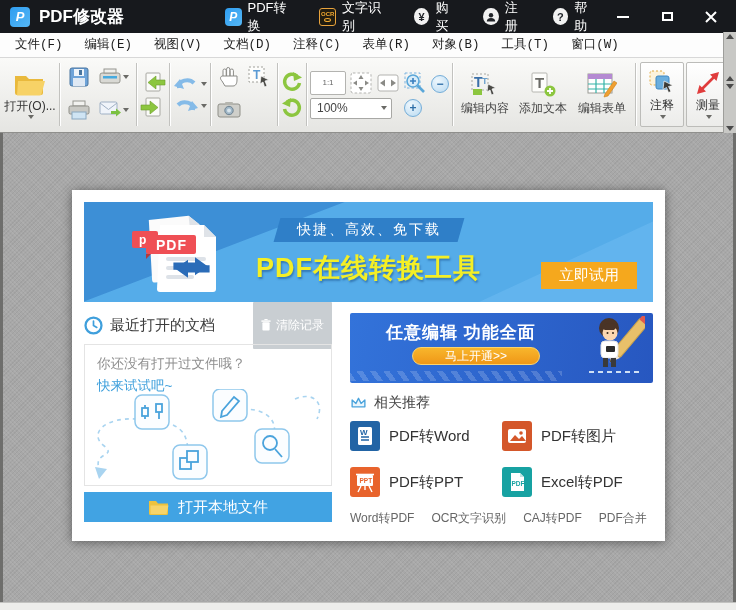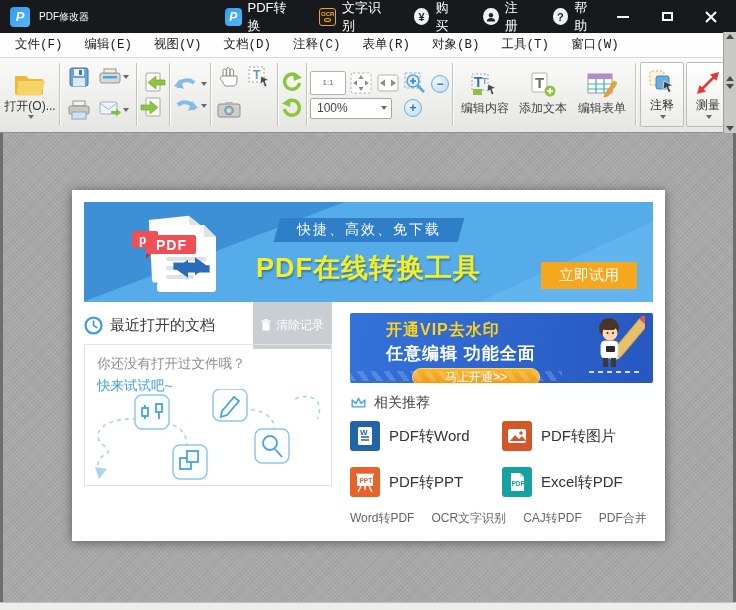--- a/index.html
+++ b/index.html
@@ -2,21 +2,21 @@
 <html><head>
 <meta charset="utf-8">
 <style>
   * { margin:0; padding:0; box-sizing:border-box; }
   html,body { width:736px; height:610px; overflow:hidden; font-family:"Liberation Sans",sans-serif; background:#a6a6a6; }
 
   
   .titlebar { height:33px; background:#17191d; display:flex; align-items:center; color:#fff; padding:0 10px; }
   .tb-left { display:flex; align-items:center; gap:9px; width:215px; }
   .applogo { width:20px; height:20px; border-radius:4px; background:linear-gradient(135deg,#2f9df0,#55b7f5); display:flex; align-items:center; justify-content:center; font-weight:bold; font-style:italic; font-size:13px; color:#fff; }
-  .app-title { font-size:10px; }
+  .app-title { font-size:17px;font-weight:bold; }
   .tb-links { display:flex; align-items:center; gap:24px; flex:1; }
   .tb-link { display:flex; align-items:center; gap:6px; font-size:13px; cursor:default; }
   .ocr-ic { width:18px; height:18px; border:1px solid #e8a33d; border-radius:3px; background:#211c10; display:flex; flex-direction:column; align-items:center; justify-content:center; }
   .ocr-ic .t { font-size:6px; font-weight:bold; color:#f0a830; line-height:7px; }
   .ocr-ic .eye { width:7px; height:4px; border-radius:50%; border:1px solid #f0a830; }
   .circ-ic { width:17px; height:17px; border-radius:50%; background:#f2f2f2; color:#22252a; display:flex; align-items:center; justify-content:center; font-size:11px; font-weight:bold; }
   .tb-ctrls { display:flex; align-items:center; gap:14px; margin-left:10px; }
   .ctrl { width:30px; height:24px; display:flex; align-items:center; justify-content:center; }
   .min-glyph { width:12px; height:0; border-bottom:2px solid #fff; }
   .max-glyph { width:11px; height:9px; border:2px solid #fff; }
@@ -493,25 +493,31 @@
             <rect x="57" y="19" width="6" height="8" fill="#fbfdff"></rect>
             <rect x="71" y="15" width="6" height="8" fill="#fbfdff"></rect>
             <path d="M137 22 l12 -14 5 4 -12 14 -6 2 Z"></path>
             <rect x="95" y="69" width="11" height="11"></rect>
             <rect x="102" y="62" width="11" height="11" fill="#fbfdff"></rect>
             <circle cx="185" cy="54" r="7"></circle>
             <line x1="190" y1="60" x2="197" y2="68"></line>
           </g>
         </svg>
       </div>
+      <div class="openlocal-btn">
+        <svg width="21" height="16" viewBox="0 0 21 16">
+          <path d="M1 2 h7 l2 2.5 h10 v10 a1.5 1.5 0 0 1 -1.5 1.5 h-16 A1.5 1.5 0 0 1 1 14.5 Z" fill="#edc23e"></path>
+          <path d="M2.5 6.5 h18 l-2 8.5 h-16 Z" fill="#f7d46a"></path>
+        </svg>
+        <span>打开本地文件</span>
+      </div>
     </div>
 
     <div class="rightcol">
       <div class="vip-banner">
-        <div class="vip-l1">开通VIP去水印</div>
         <div class="vip-l2">任意编辑 功能全面</div>
         <div class="vip-cta">马上开通&gt;&gt;</div>
         <svg class="vip-char" width="58" height="62" viewBox="0 0 58 62">
           <g transform="rotate(40 38 28)">
             <rect x="33" y="-2" width="10" height="44" rx="2" fill="#e8c06a" stroke="#c9a14c" stroke-width="1"></rect>
             <rect x="33" y="-6" width="10" height="6" rx="2" fill="#e05a4e"></rect>
             <polygon points="33,42 43,42 38,52" fill="#f5e7cc"></polygon>
             <polygon points="36,47 40,47 38,52" fill="#4a3a2a"></polygon>
           </g>
           <circle cx="22" cy="12" r="10" fill="#4a3426"></circle>

